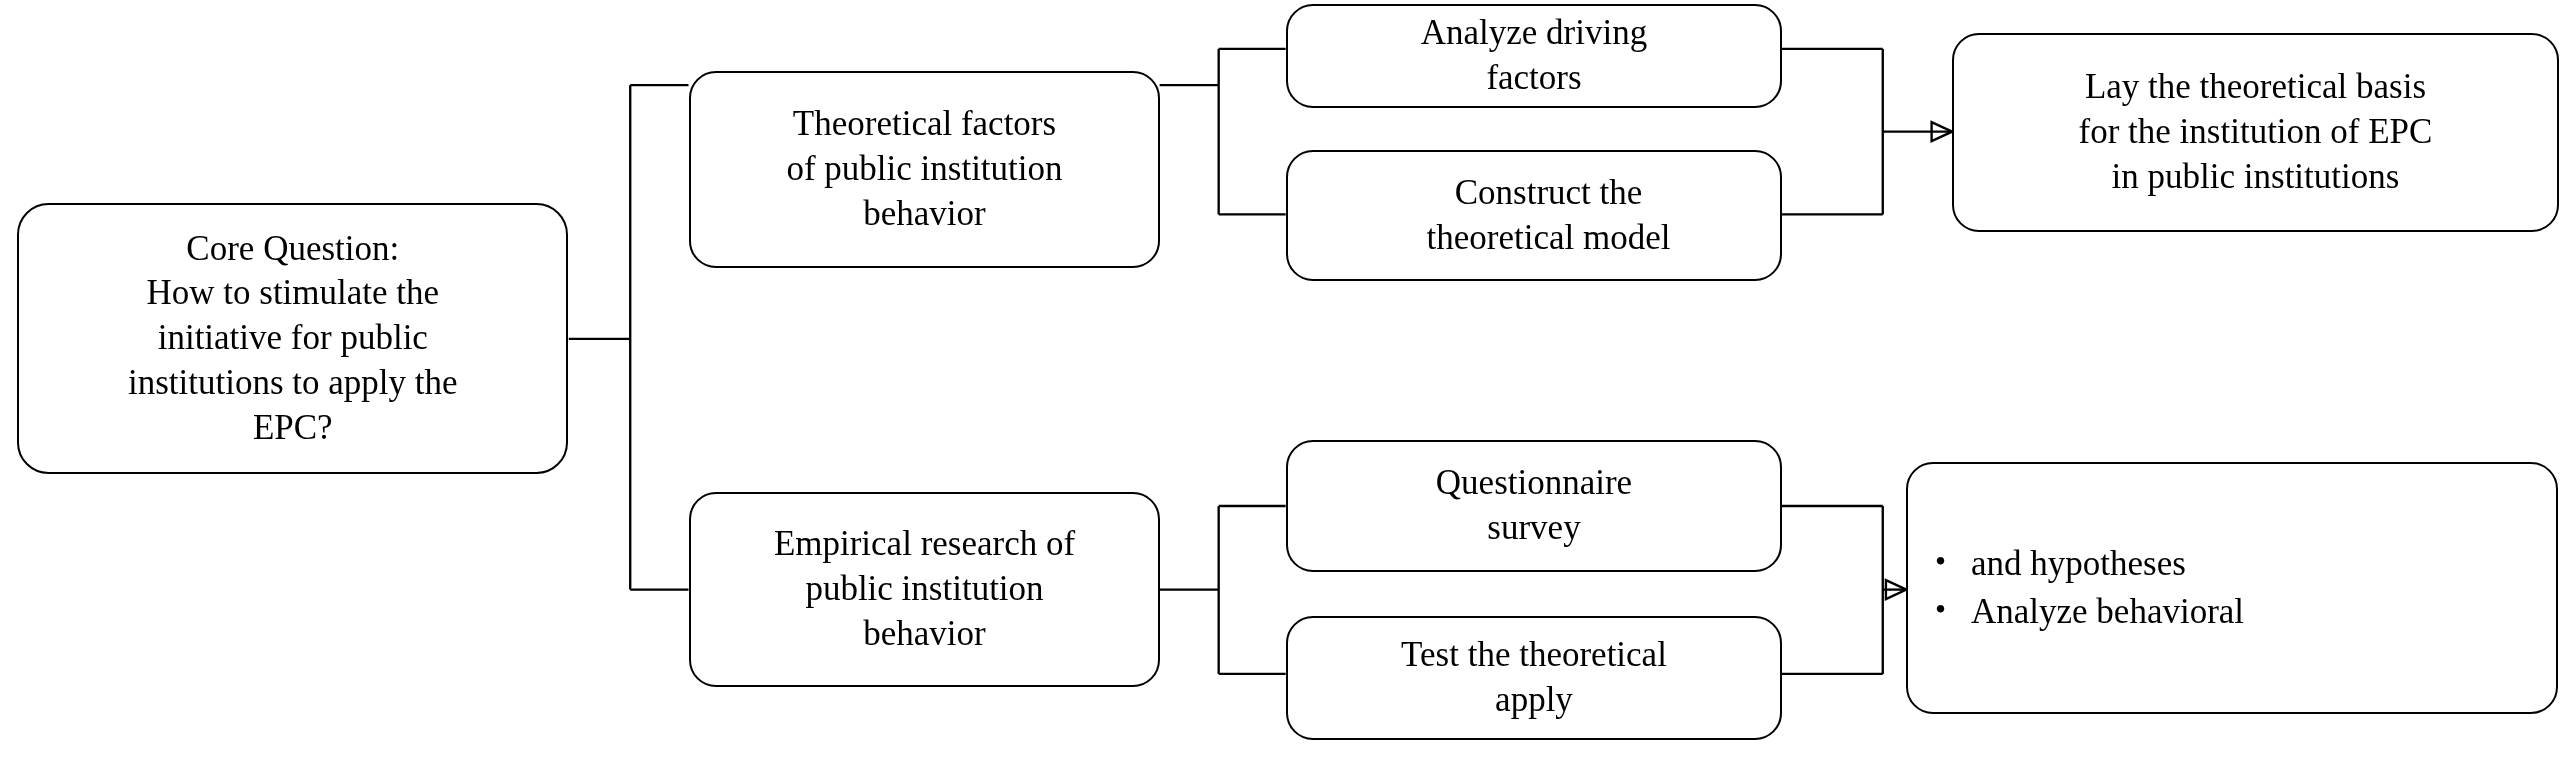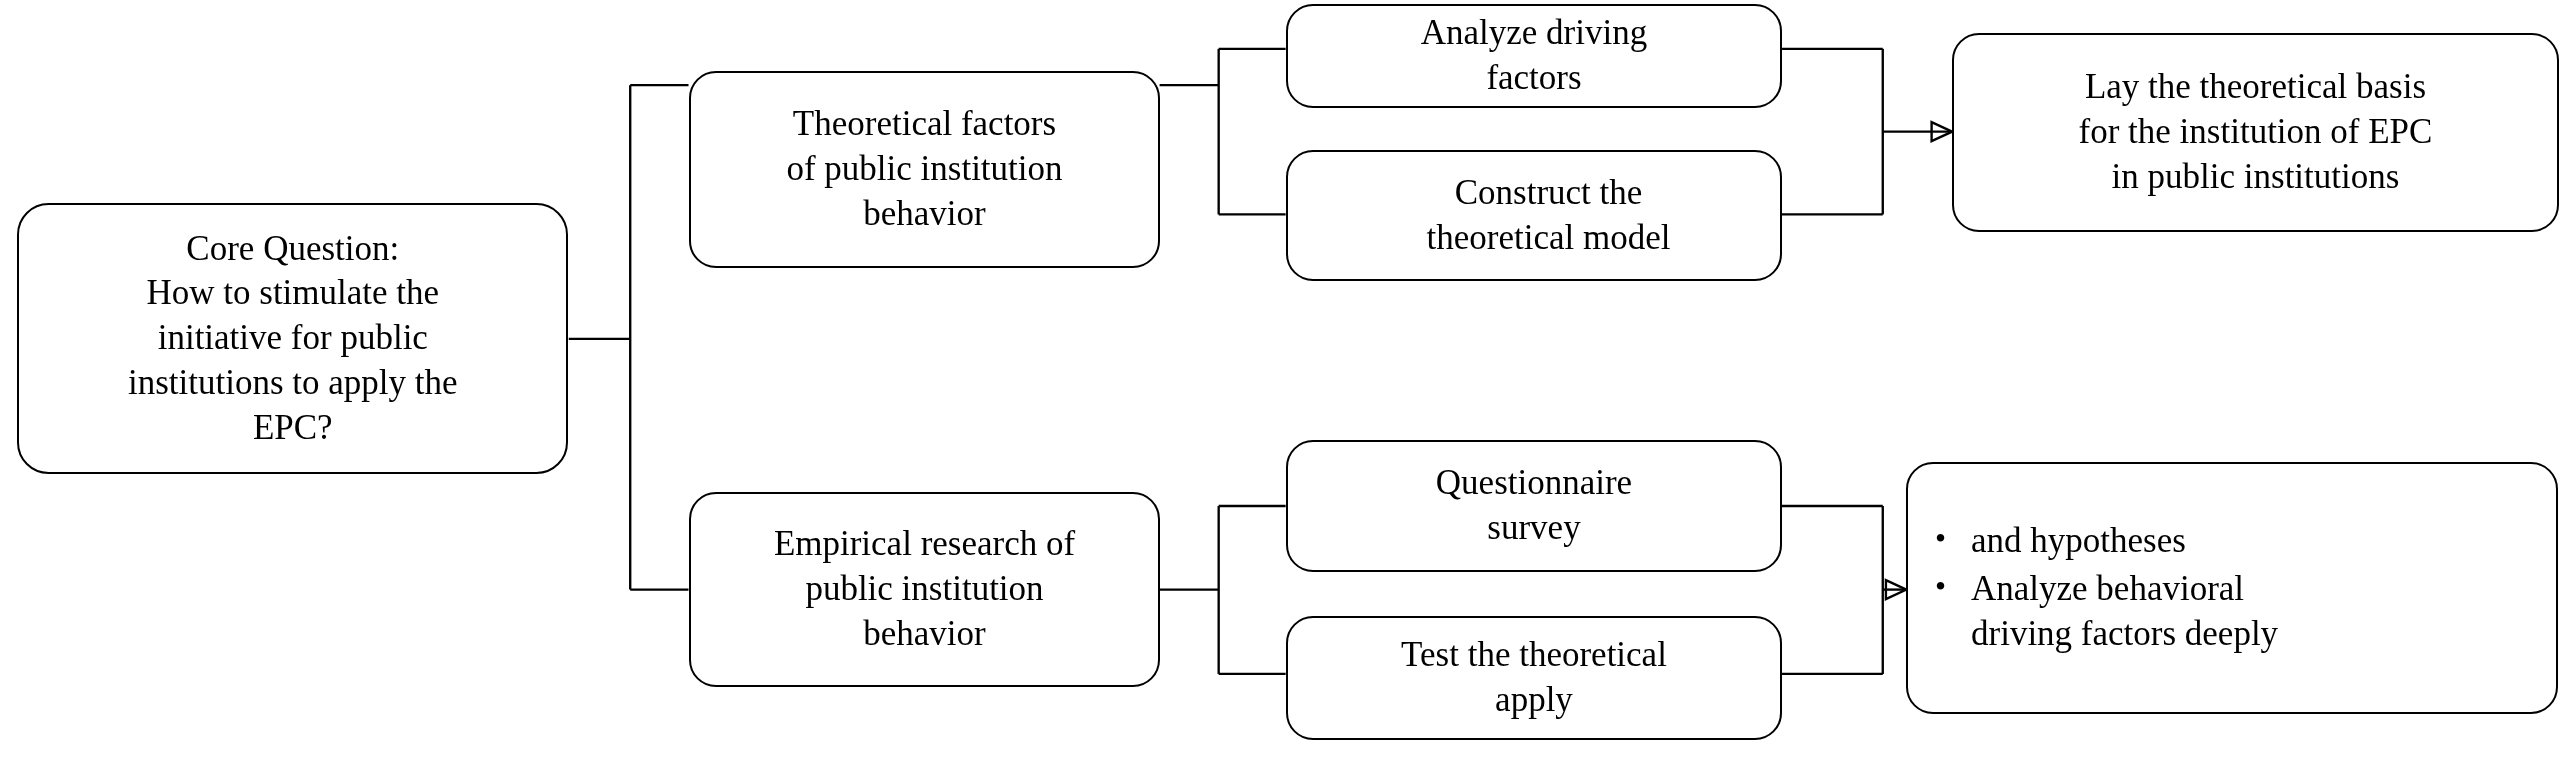--- a/index.html
+++ b/index.html
@@ -154,19 +154,18 @@
     <div class="bullet-item">
       <span class="bullet-dot">•</span>
       <span class="bullet-text">
         <span class="line">and hypotheses</span>
       </span>
     </div>
     <div class="bullet-item">
       <span class="bullet-dot">•</span>
       <span class="bullet-text">
         <span class="line">Analyze behavioral</span>
-        <span class="line">driving factors deeply</span>
       </span>
     </div>
   </div>
 
 </div>
 
 
 </body></html>

